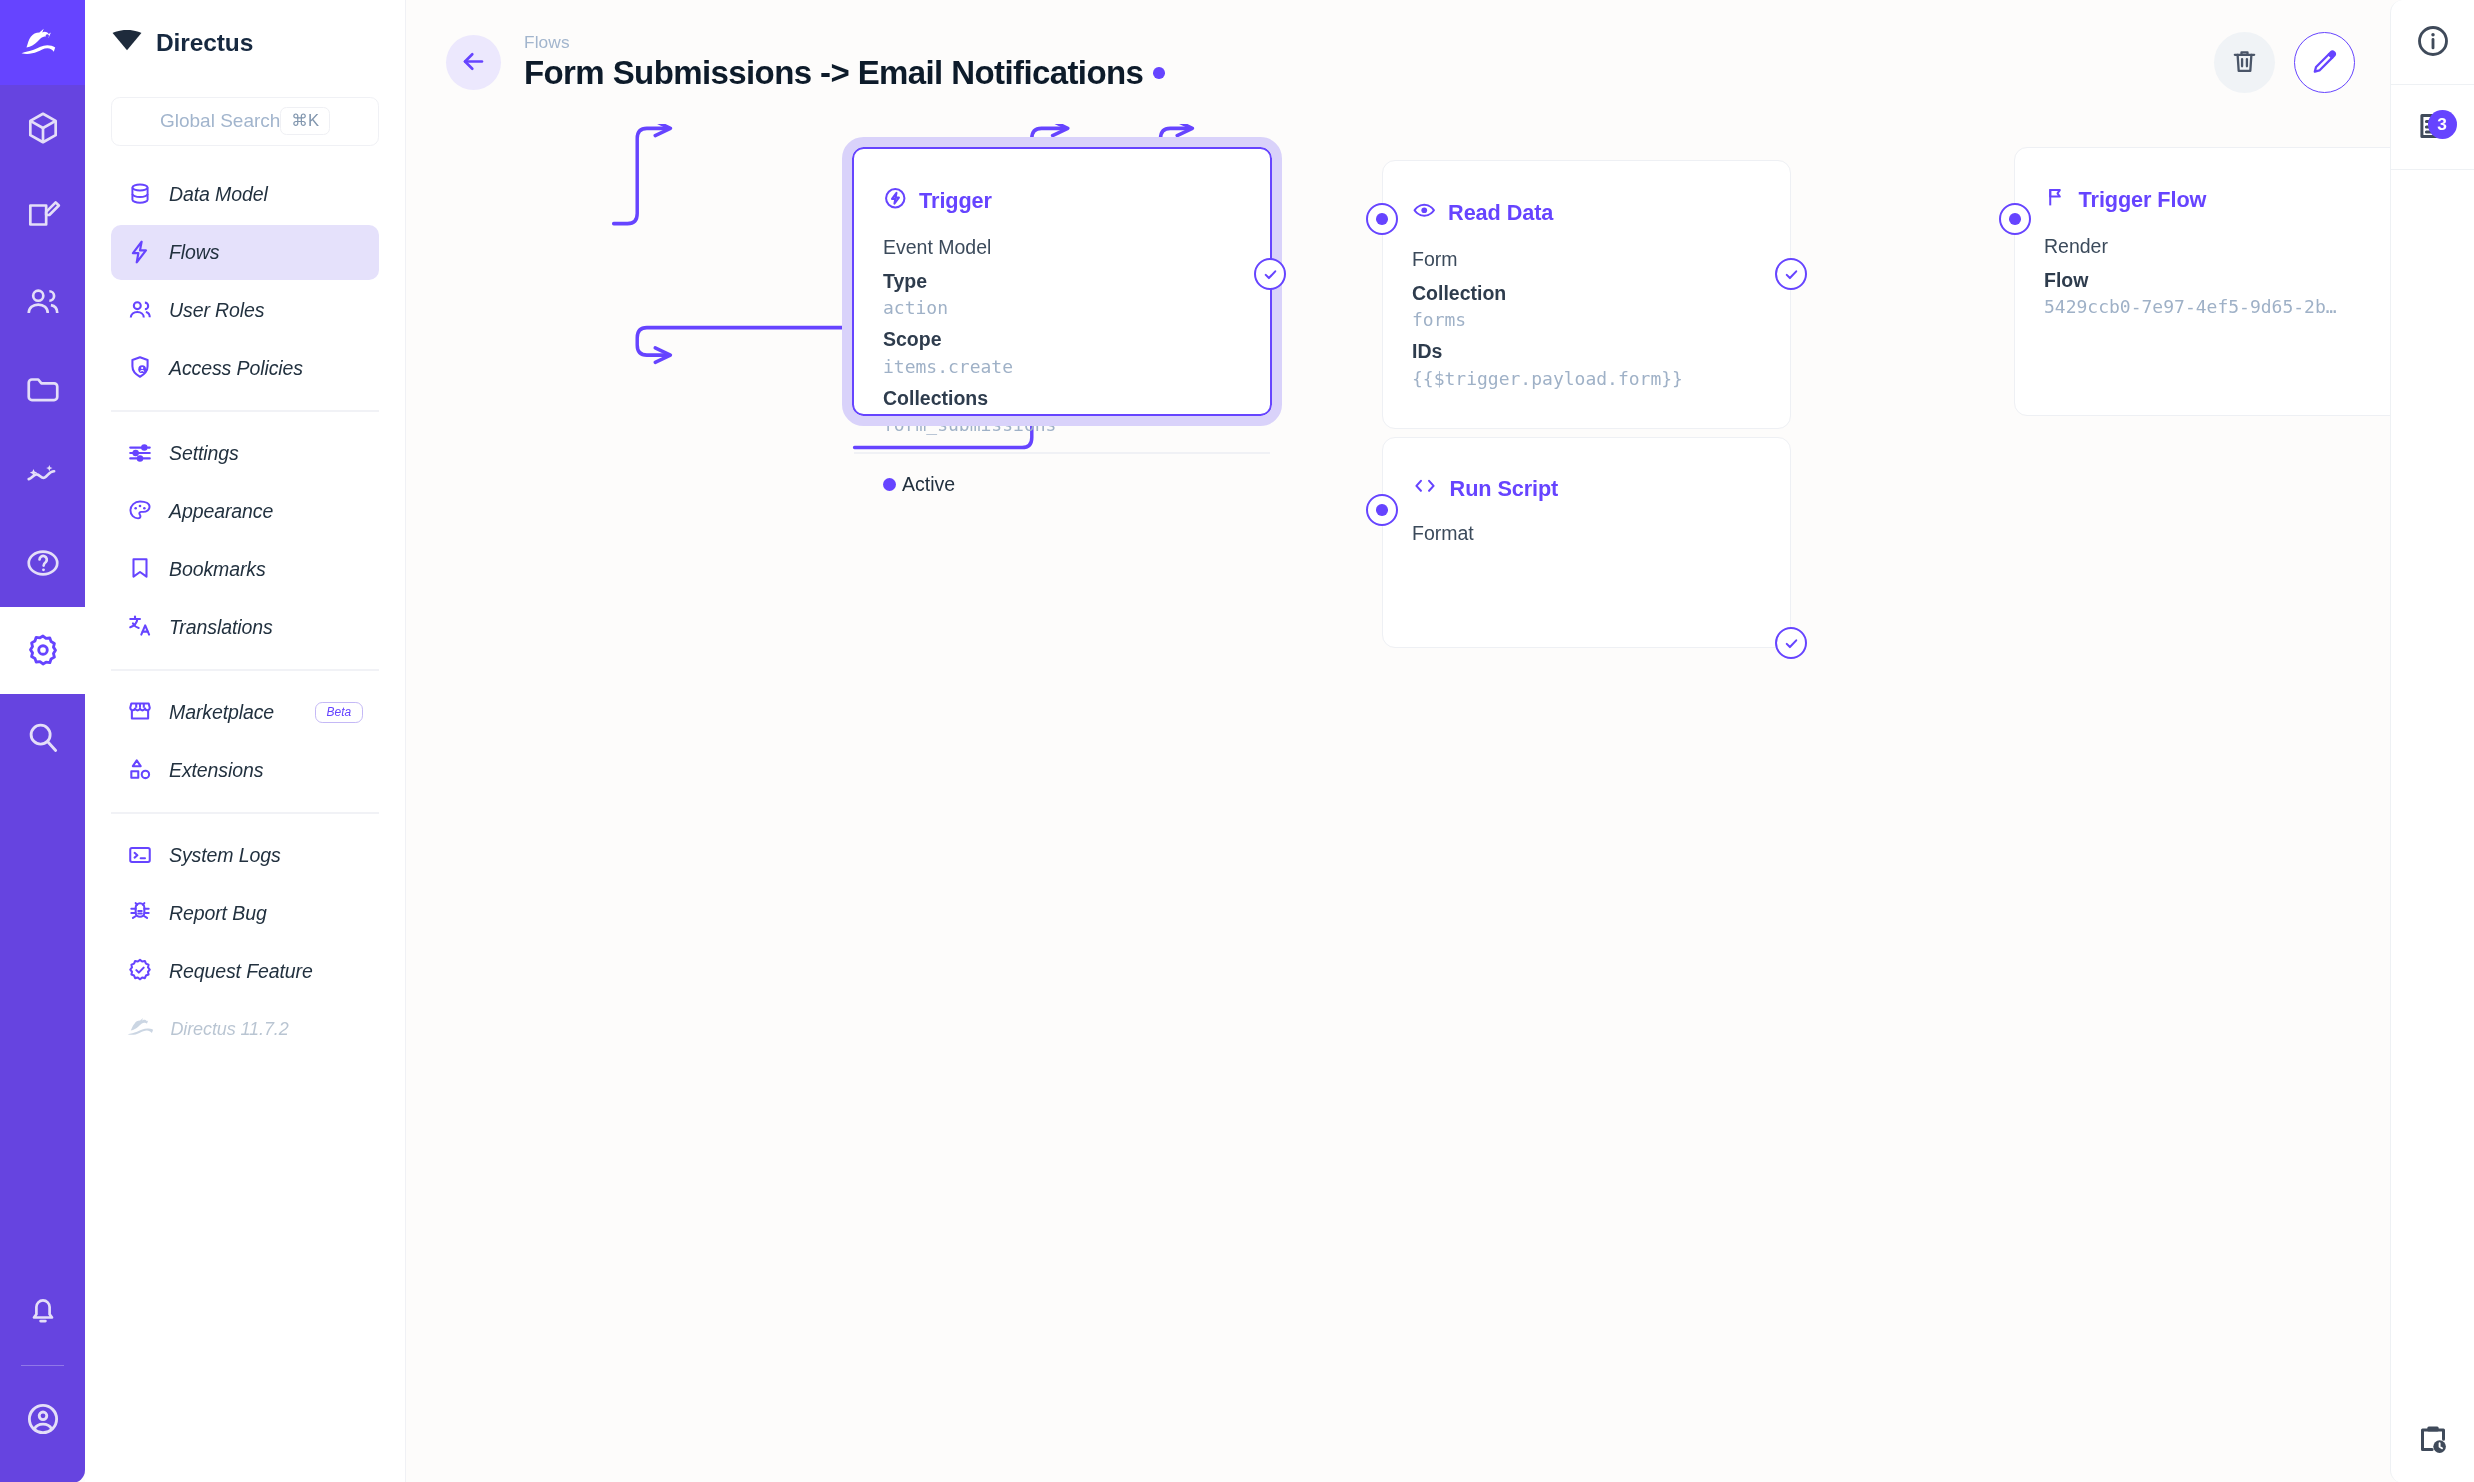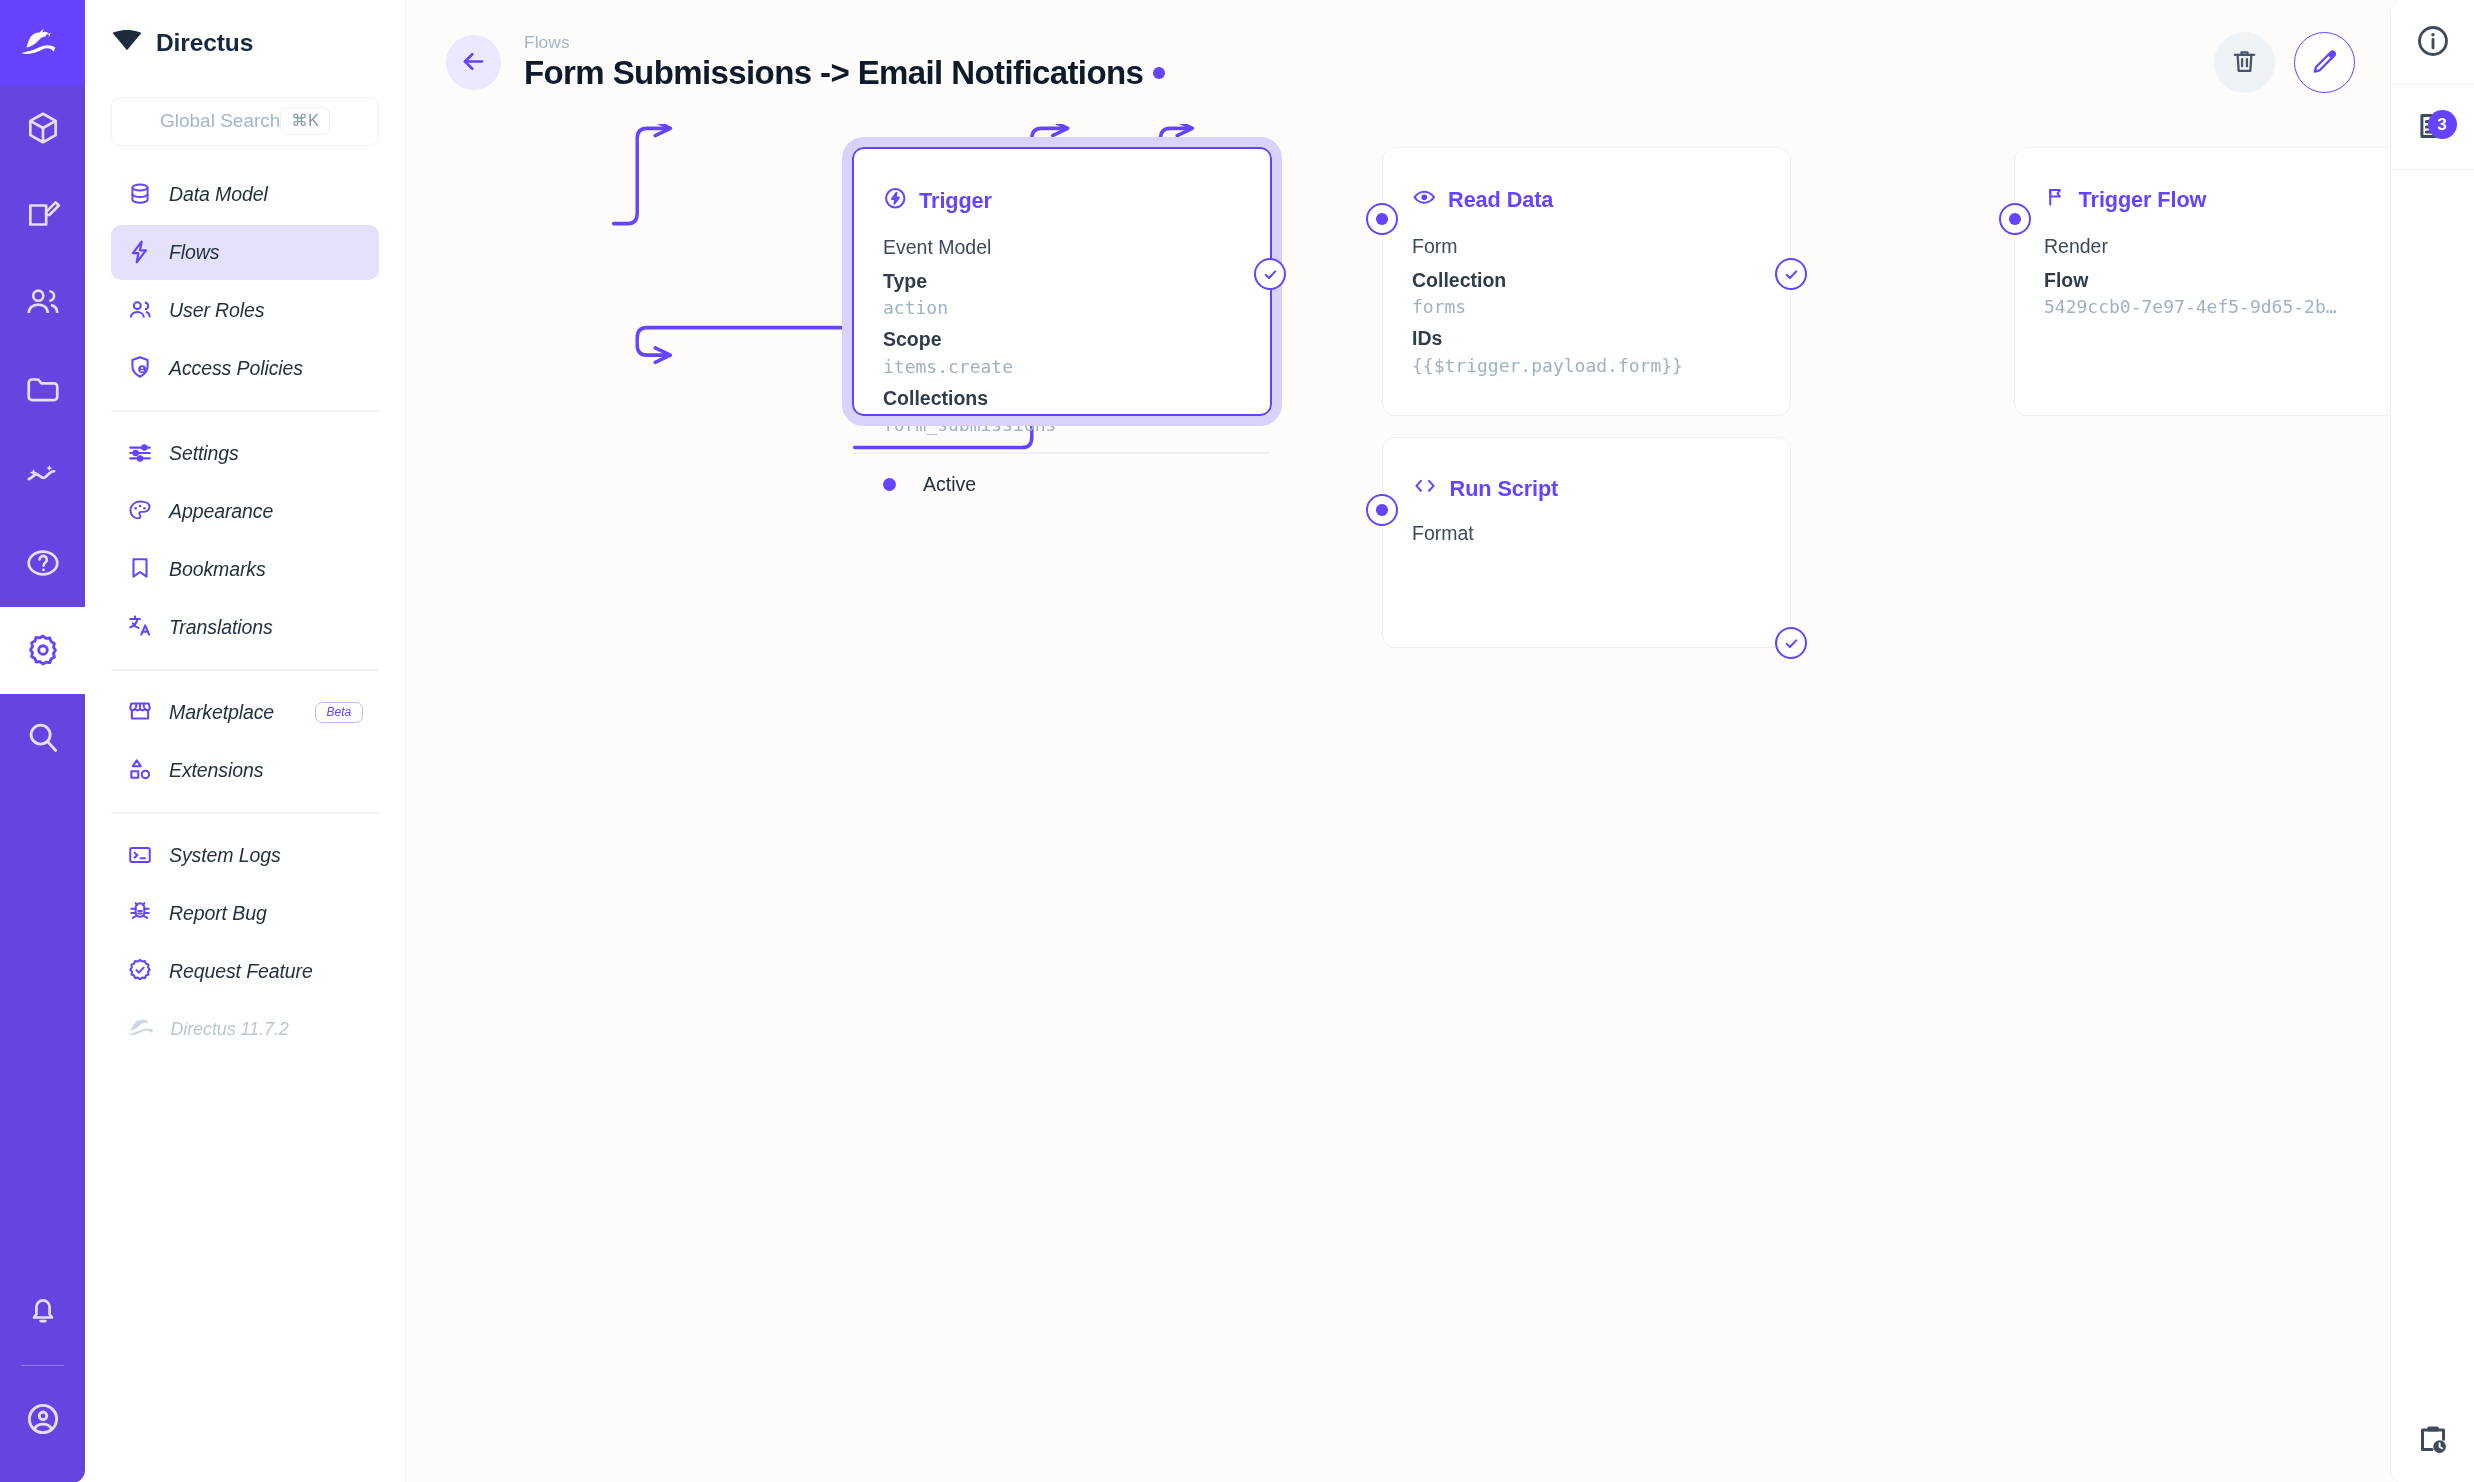--- a/index.html
+++ b/index.html
@@ -118,21 +118,21 @@
     margin-bottom: 19px;
   }
   .node-sub { font-size: 19.5px; color: #3b4a5b; margin-bottom: 11.6px; }
   .field-key { font-size: 19.5px; font-weight: 700; color: #2e3c4d; margin-top: 10px; }
   .field-val {
     font-family: "DejaVu Sans Mono", monospace;
     font-size: 18px; color: #9fb1c7; margin-top: 4.3px;
     white-space: nowrap; overflow: hidden; text-overflow: ellipsis;
   }
   .node-divider { height: 1.4px; background: #f0f1f5; margin: 17.3px -29px 0 -29px; }
-  .node-status { display: flex; align-items: center; gap: 27px; margin-top: 19px; font-size: 19.5px; color: #22313f; }
+  .node-status { display: flex; align-items: center; gap: 6px; margin-top: 19px; font-size: 19.5px; color: #22313f; }
   .status-dot { width: 13px; height: 13px; border-radius: 50%; background: #6644ff; }
 
   
   .node.trigger {
     outline: 10px solid #d9d2fa;
     border: 2.9px solid #6644ff;
     border-radius: 11.6px;
   }
 
   
@@ -538,21 +538,21 @@
           <span class="status-dot"></span>
           <span>Active</span>
         </div>
       </div>
       <div class="port" style="left:848px; top:134px;">
         <svg width="19" height="19" viewBox="0 0 24 24" fill="none" stroke="#6644ff" stroke-width="2.6" stroke-linecap="round" stroke-linejoin="round">
           <path d="M6 12.5l4 4 8-8.5"></path>
         </svg>
       </div>
 
-      <div class="node" style="left:976px; top:23px; width:409px; height:269px;">
+      <div class="node" style="left:976px; top:36px; width:409px; height:269px;">
         <div class="node-title">
           <span>
             <svg width="24.5" height="24.5" viewBox="0 0 24 24" fill="none" stroke="#6644ff" stroke-width="2" stroke-linejoin="round">
               <path d="M2.5 12S6 6.6 12 6.6 21.5 12 21.5 12 18 17.4 12 17.4 2.5 12 2.5 12z"></path>
               <circle cx="12" cy="12" r="2.8" fill="#6644ff" stroke="none"></circle>
             </svg>
           </span>
           <span>Read Data</span>
         </div>
         <div class="node-sub">Form</div>

